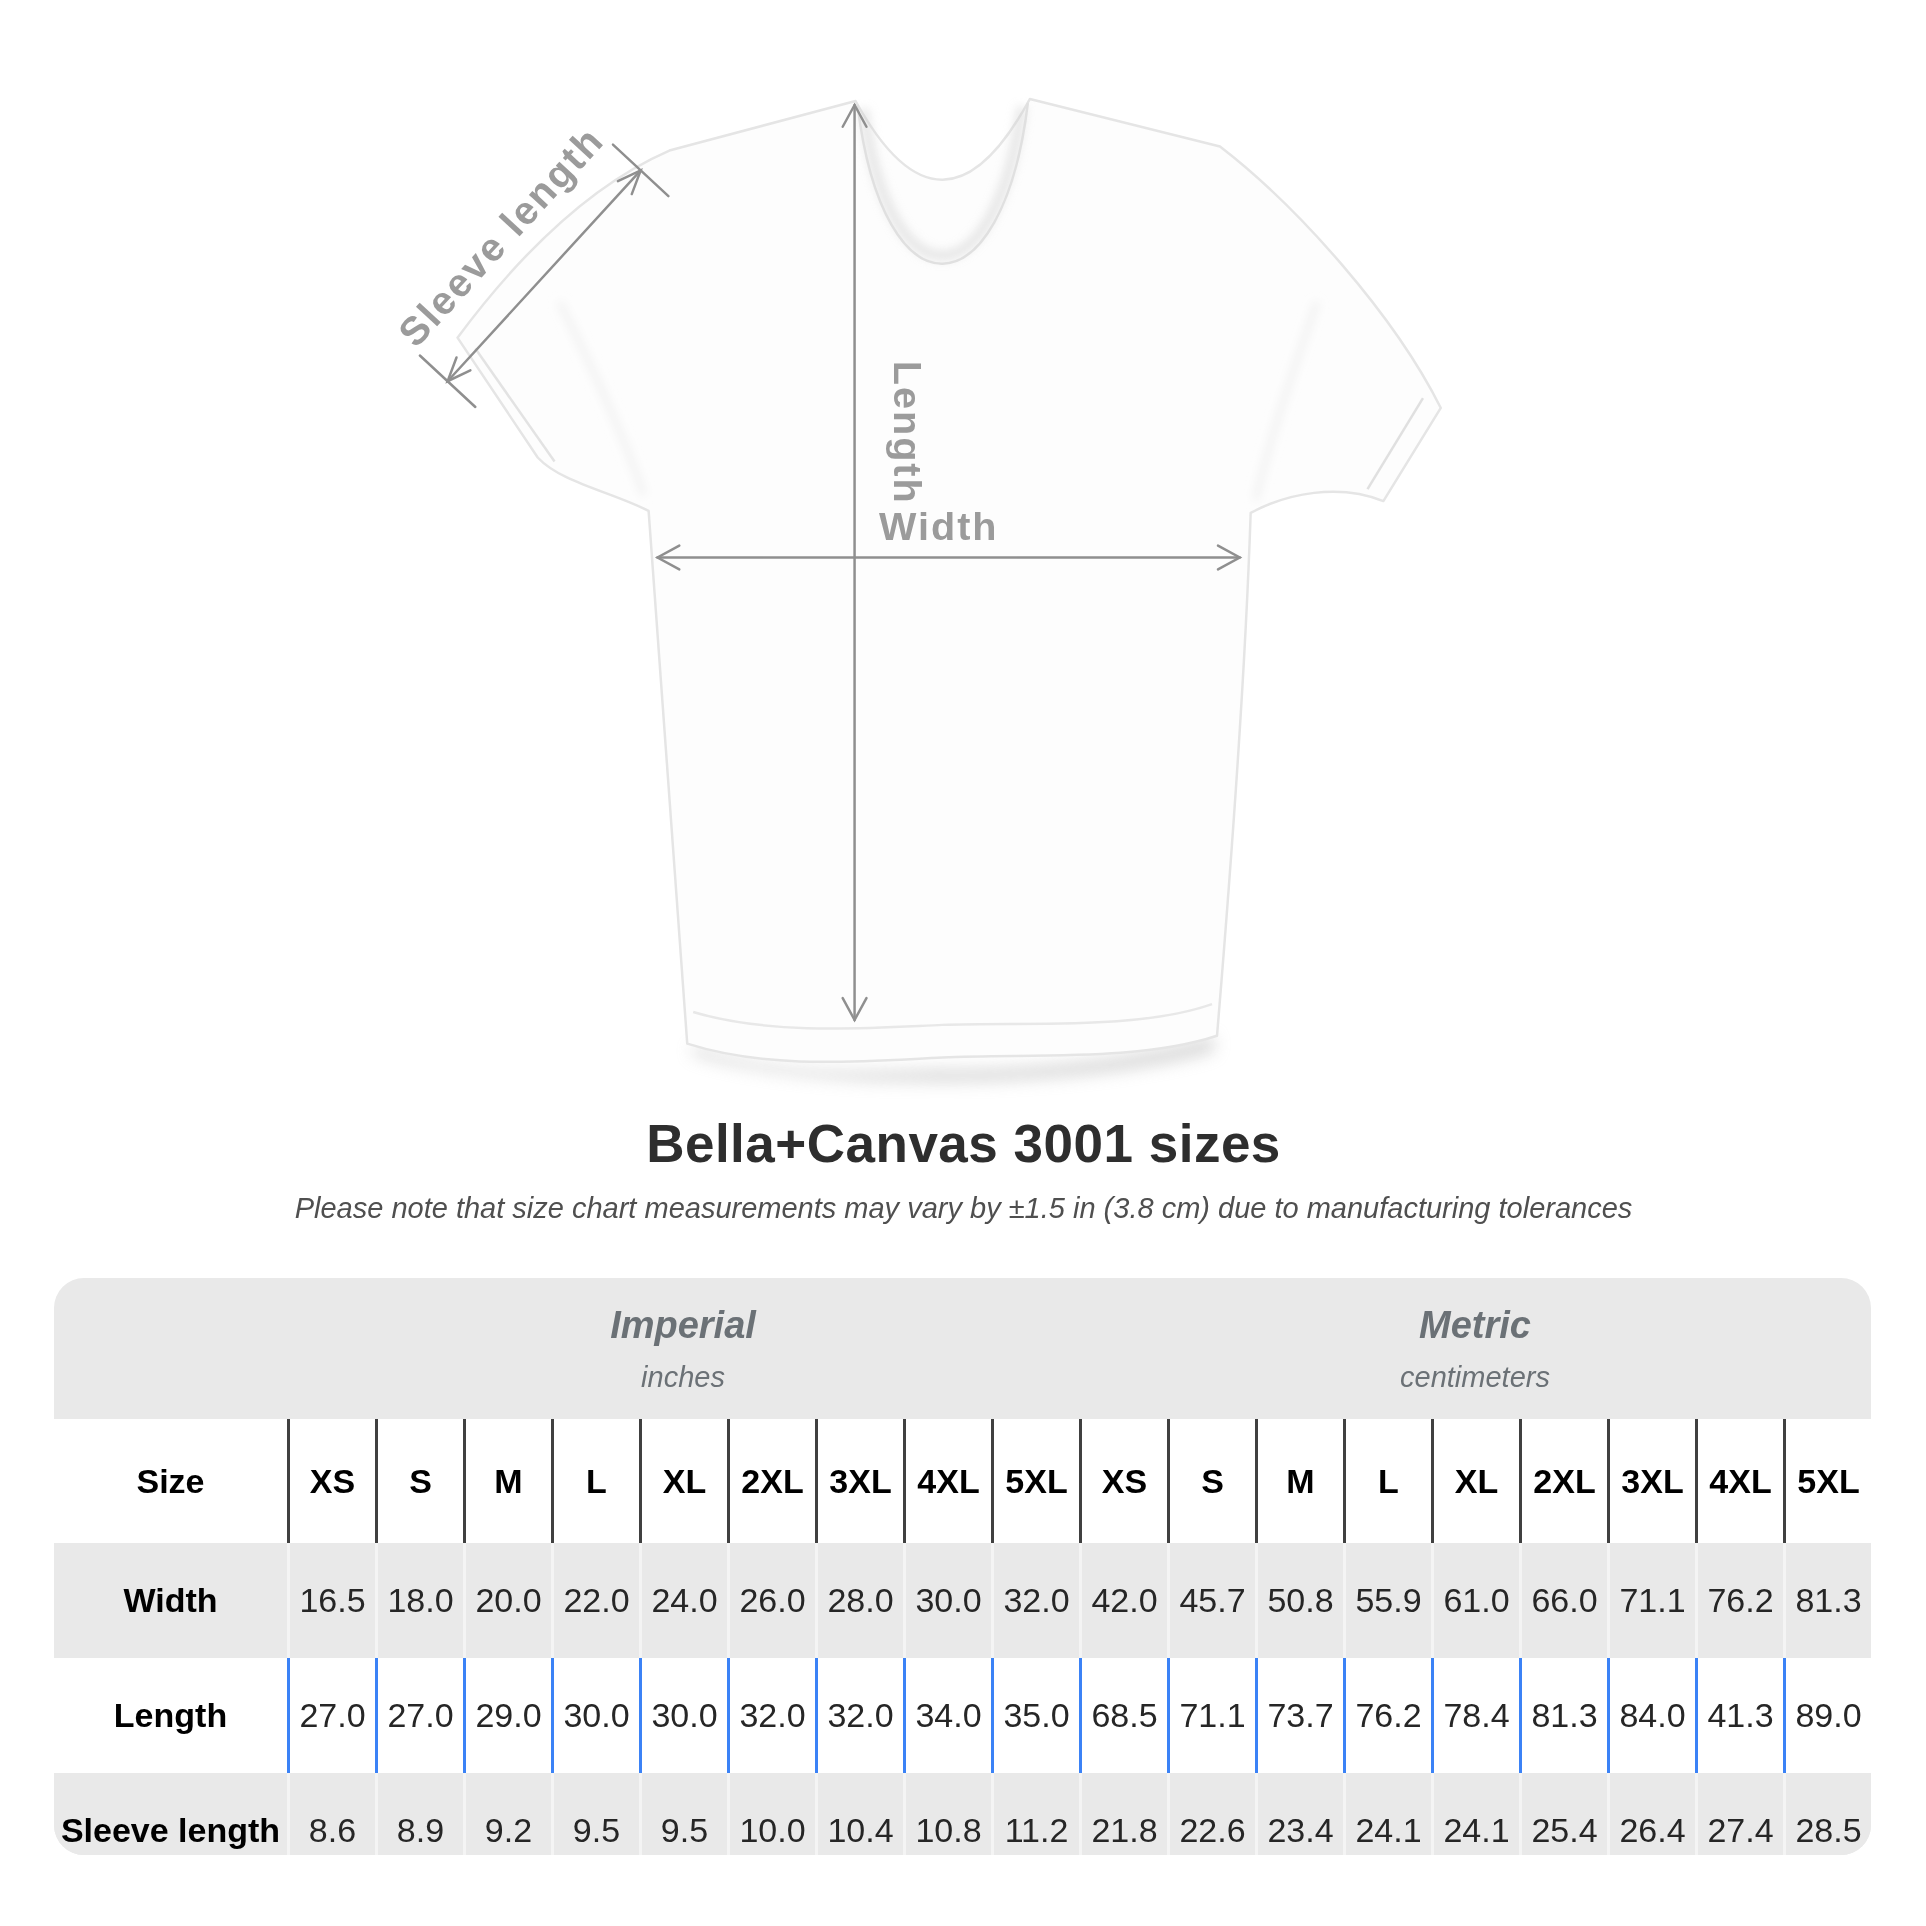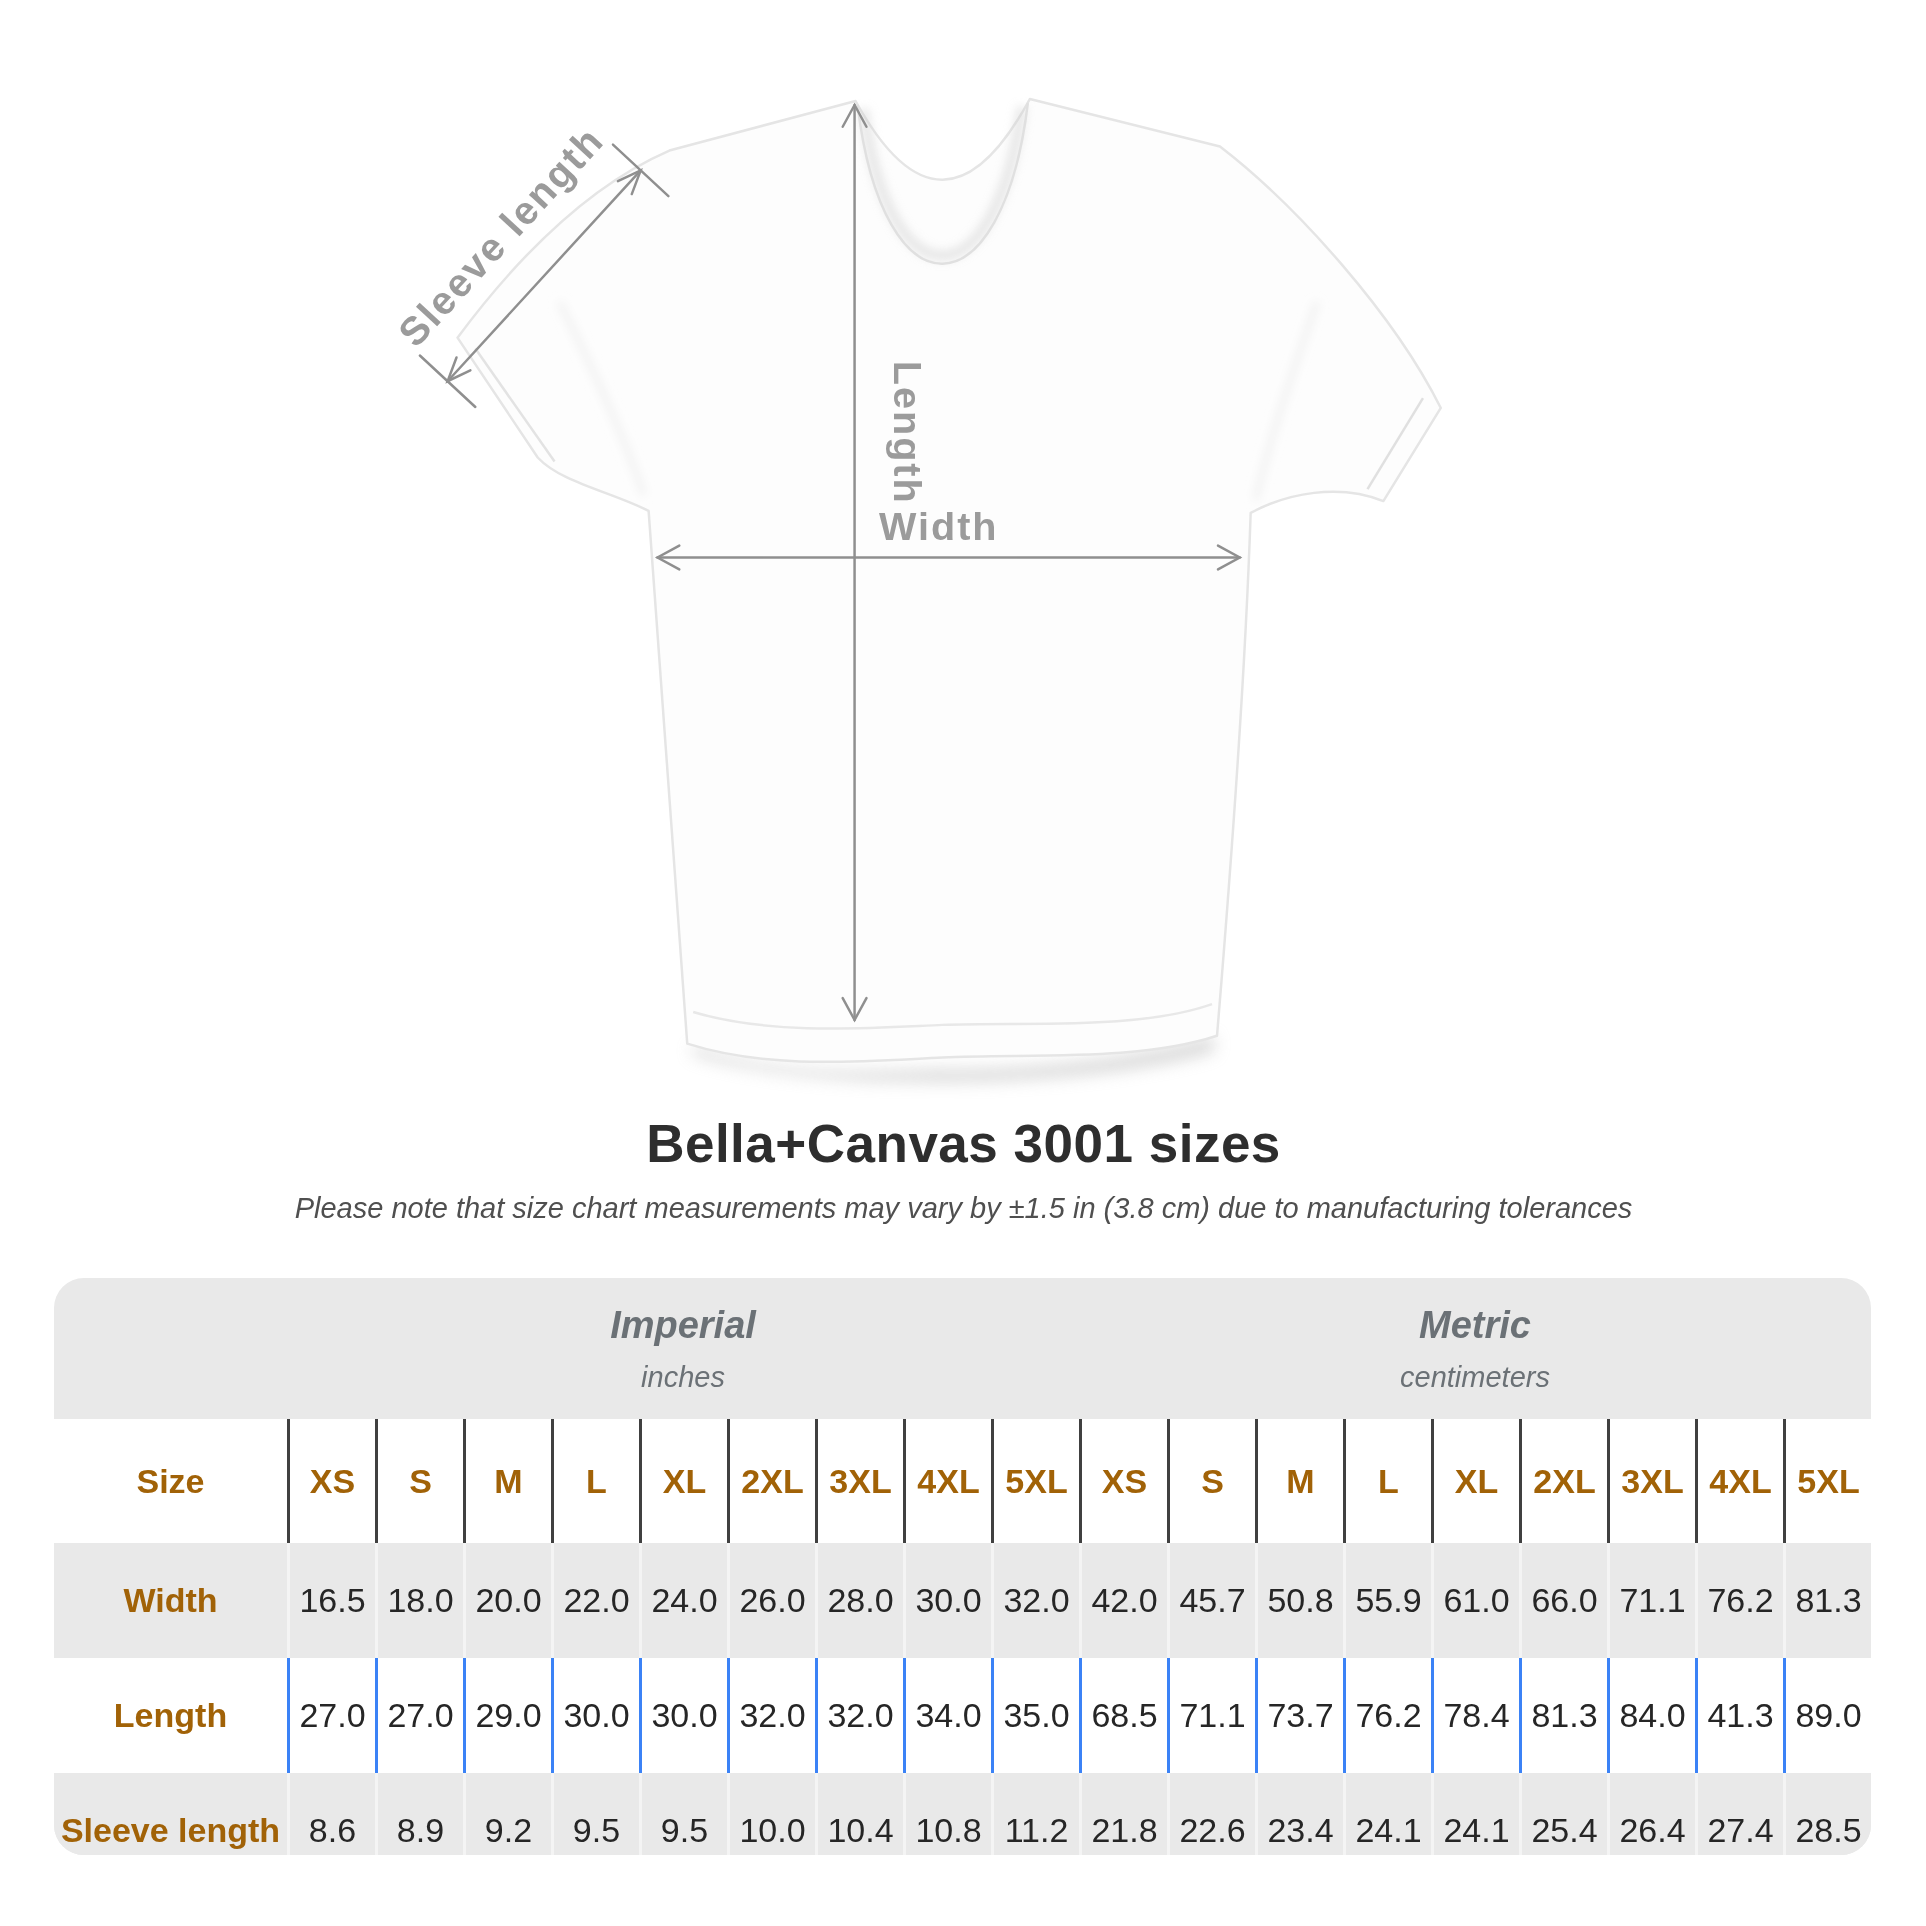--- a/index.html
+++ b/index.html
@@ -19,21 +19,21 @@
   .size-table{position:absolute;top:1278px;left:54px;width:1817px;height:577px;
               background:#e9e9e9;border-radius:30px;overflow:hidden;}
   .trow{display:grid;grid-template-columns:233px repeat(18,1fr);width:100%;}
   .group-row{height:141px;}
   .header-row{height:124px;background:#ffffff;}
   .data-row{height:115px;}
   .data-row.gray{background:#e9e9e9;}
   .data-row.white{background:#ffffff;}
   .cell{display:flex;align-items:center;justify-content:center;
         font-size:34px;color:#262626;}
-  .header-row .cell,.label-cell{font-weight:bold;color:#a16207;}
+  .header-row .cell,.label-cell{font-weight:bold;color:#000000;}
   .header-row .cell:not(:first-child){border-left:3px solid #404040;}
   .data-row.white .cell:not(:first-child){border-left:3px solid #3b82f6;}
   .data-row.gray .cell:not(:first-child){border-left:3px solid #f4f4f4;}
   .group-cell{display:flex;flex-direction:column;align-items:center;justify-content:center;gap:14px;}
   .group-cell .g-label{font-size:38px;font-weight:bold;font-style:italic;color:#6b7176;}
   .group-cell .g-unit{font-size:29px;font-style:italic;color:#6b7176;}
   .imperial-group{grid-column:2 / span 9;}
   .metric-group{grid-column:11 / span 9;}
 </style>
 </head>

